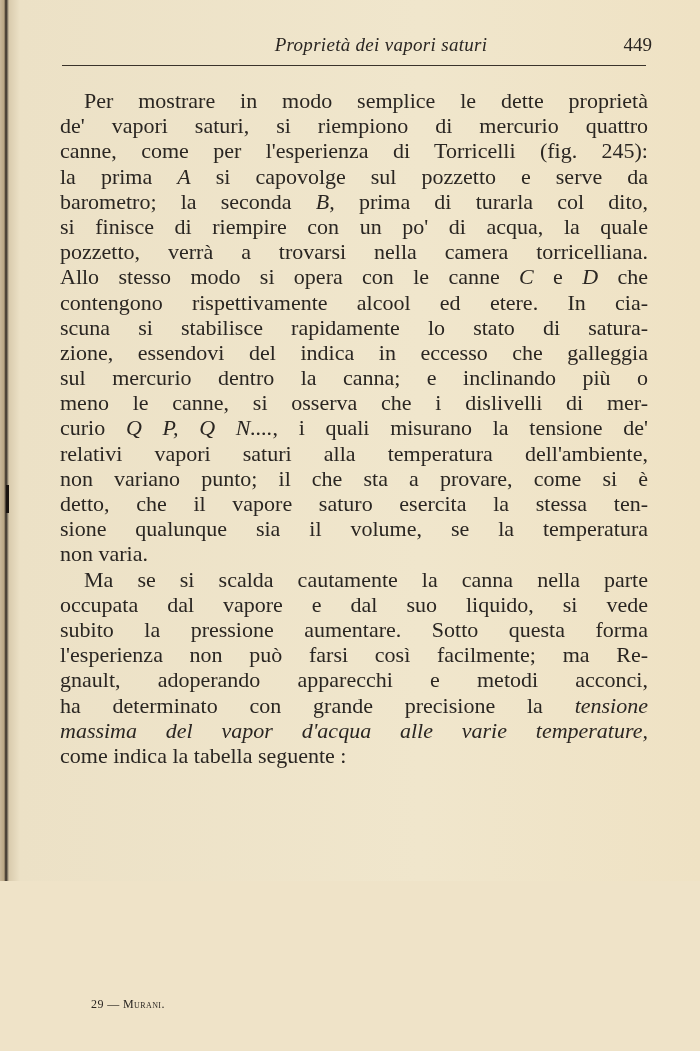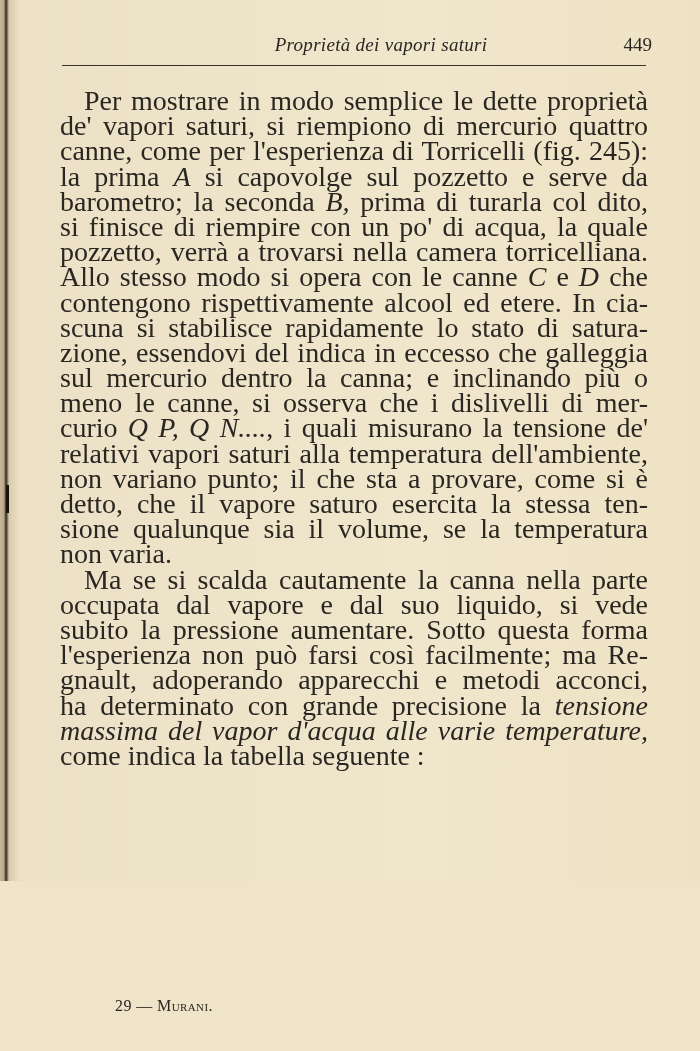--- a/index.html
+++ b/index.html
@@ -27,31 +27,31 @@
   }
   .rh-page {
     position: absolute; right: 0; top: 0; font-size: 19px;
   }
   .rule {
     position: absolute; left: 62px; top: 65px; width: 584px; height: 1px;
     background: #3a332b;
   }
   .body-text {
     position: absolute; left: 60px; top: 88px; width: 588px;
-    font-size: 28px; line-height: 25.2px; text-align: justify;
+    font-size: 22px; line-height: 25.2px; text-align: justify;
   }
   .line {
     display: block; text-align: justify; text-align-last: justify; white-space: nowrap;
     height: 25.2px;
   }
   .line.indent { padding-left: 24px; }
   .line.last { text-align-last: left; }
   .it { font-style: italic; }
   .footer {
-    position: absolute; left: 91px; top: 997px; font-size: 16px; letter-spacing: 0.4px; margin-left: 24px;
+    position: absolute; left: 91px; top: 997px; font-size: 12px; letter-spacing: 0.4px;
   }
   .footer .sc { font-variant: small-caps; }
 </style>
 </head>
 <body>
 
 <div class="page">
   <div class="spine-mark"></div>
 
   <div class="running-head">

